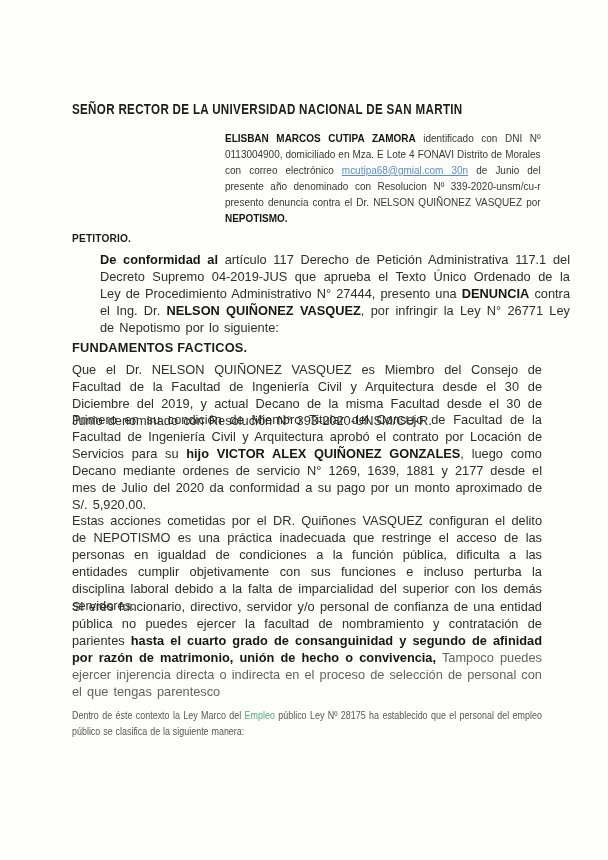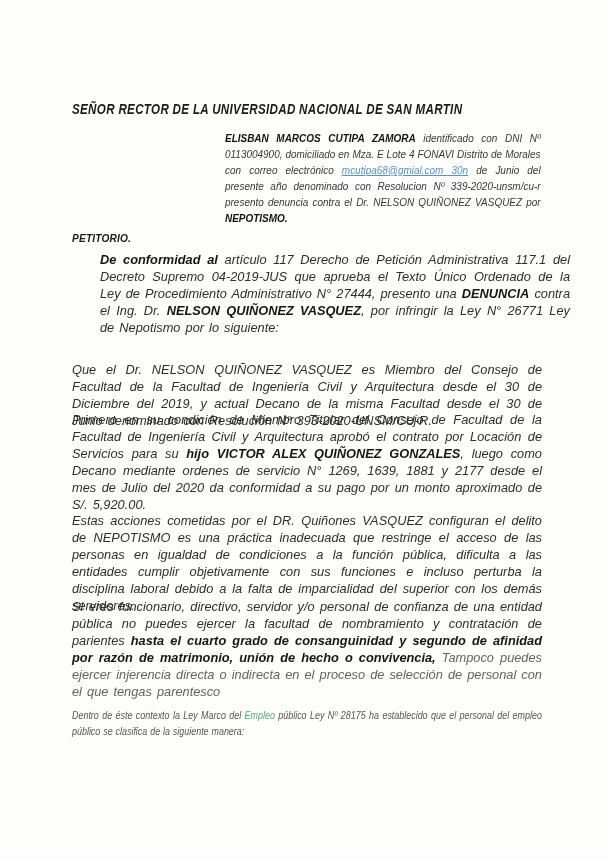--- a/index.html
+++ b/index.html
@@ -8,21 +8,20 @@
     background: #fdfdfc;
   }
   .page {
     position: relative;
     width: 608px;
     height: 848px;
     background: #fdfdfc;
     font-family: "Liberation Sans", sans-serif;
     color: #2e2e2e;
     overflow: hidden;
-    font-style: italic;
   }
   
   .doc-title {
     position: absolute;
     left: 72px;
     top: 101px;
     margin: 0;
     font-size: 14.5px;
     font-weight: bold;
     letter-spacing: .4px;
@@ -115,20 +114,21 @@
 <div class="page">
 
   <h1 class="doc-title">SEÑOR RECTOR DE LA UNIVERSIDAD NACIONAL DE SAN MARTIN</h1>
 
   <p class="intro"><b>ELISBAN MARCOS CUTIPA ZAMORA</b><span> identificado con DNI Nº 0113004900, domiciliado en Mza. E Lote 4 FONAVI Distrito de Morales con correo electrónico </span><a class="link" href="#">mcutipa68@gmial.com 30n</a><span> de Junio del presente año denominado con Resolucion Nº 339-2020-unsm/cu-r presento denuncia contra el Dr. NELSON QUIÑONEZ VASQUEZ por </span><b>NEPOTISMO.</b></p>
 
   <h2 class="petitorio-heading">PETITORIO.</h2>
 
   <p class="para" id="p-petitorio"><b>De conformidad al</b><span> artículo 117 Derecho de Petición Administrativa 117.1 del Decreto Supremo 04-2019-JUS que aprueba el Texto Único Ordenado de la Ley de Procedimiento Administrativo N° 27444, presento una </span><b>DENUNCIA</b><span> contra el Ing. Dr. </span><b>NELSON QUIÑONEZ VASQUEZ</b><span>, por infringir la Ley N° 26771 Ley de Nepotismo por lo siguiente:</span></p>
 
+  <h2 class="fund-heading">FUNDAMENTOS FACTICOS.</h2>
 
   <p class="para" id="p-fund-1">Que el Dr. NELSON QUIÑONEZ VASQUEZ es Miembro del Consejo de Facultad de la Facultad de Ingeniería Civil y Arquitectura desde el 30 de Diciembre del 2019, y actual Decano de la misma Facultad desde el 30 de Junio denominado con Resolución N° 393-2020-UNSM/CU-R.</p>
 
   <p class="para" id="p-fund-2"><span>Primero en su condición de Miembro Titular del Consejo de Facultad de la Facultad de Ingeniería Civil y Arquitectura aprobó el contrato por Locación de Servicios para su </span><b>hijo VICTOR ALEX QUIÑONEZ GONZALES</b><span>, luego como Decano mediante ordenes de servicio N° 1269, 1639, 1881 y 2177 desde el mes de Julio del 2020 da conformidad a su pago por un monto aproximado de S/. 5,920.00.</span></p>
 
   <p class="para" id="p-fund-3">Estas acciones cometidas por el DR. Quiñones VASQUEZ configuran el delito de NEPOTISMO es una práctica inadecuada que restringe el acceso de las personas en igualdad de condiciones a la función pública, dificulta a las entidades cumplir objetivamente con sus funciones e incluso perturba la disciplina laboral debido a la falta de imparcialidad del superior con los demás servidores.</p>
 
   <p class="para" id="p-fund-4"><span>Si eres funcionario, directivo, servidor y/o personal de confianza de una entidad pública no puedes ejercer la facultad de nombramiento y contratación de parientes </span><b>hasta el cuarto grado de consanguinidad y segundo de afinidad por razón de matrimonio, unión de hecho o convivencia,</b><span class="gray-seg"> Tampoco puedes ejercer injerencia directa o indirecta en el proceso de selección de personal con el que tengas parentesco</span></p>
 
   <p class="footer-para"><span>Dentro de éste contexto la Ley Marco del </span><span class="green-seg">Empleo</span><span> público Ley Nº 28175 ha establecido que el personal del empleo público se clasifica de la siguiente manera:</span></p>

